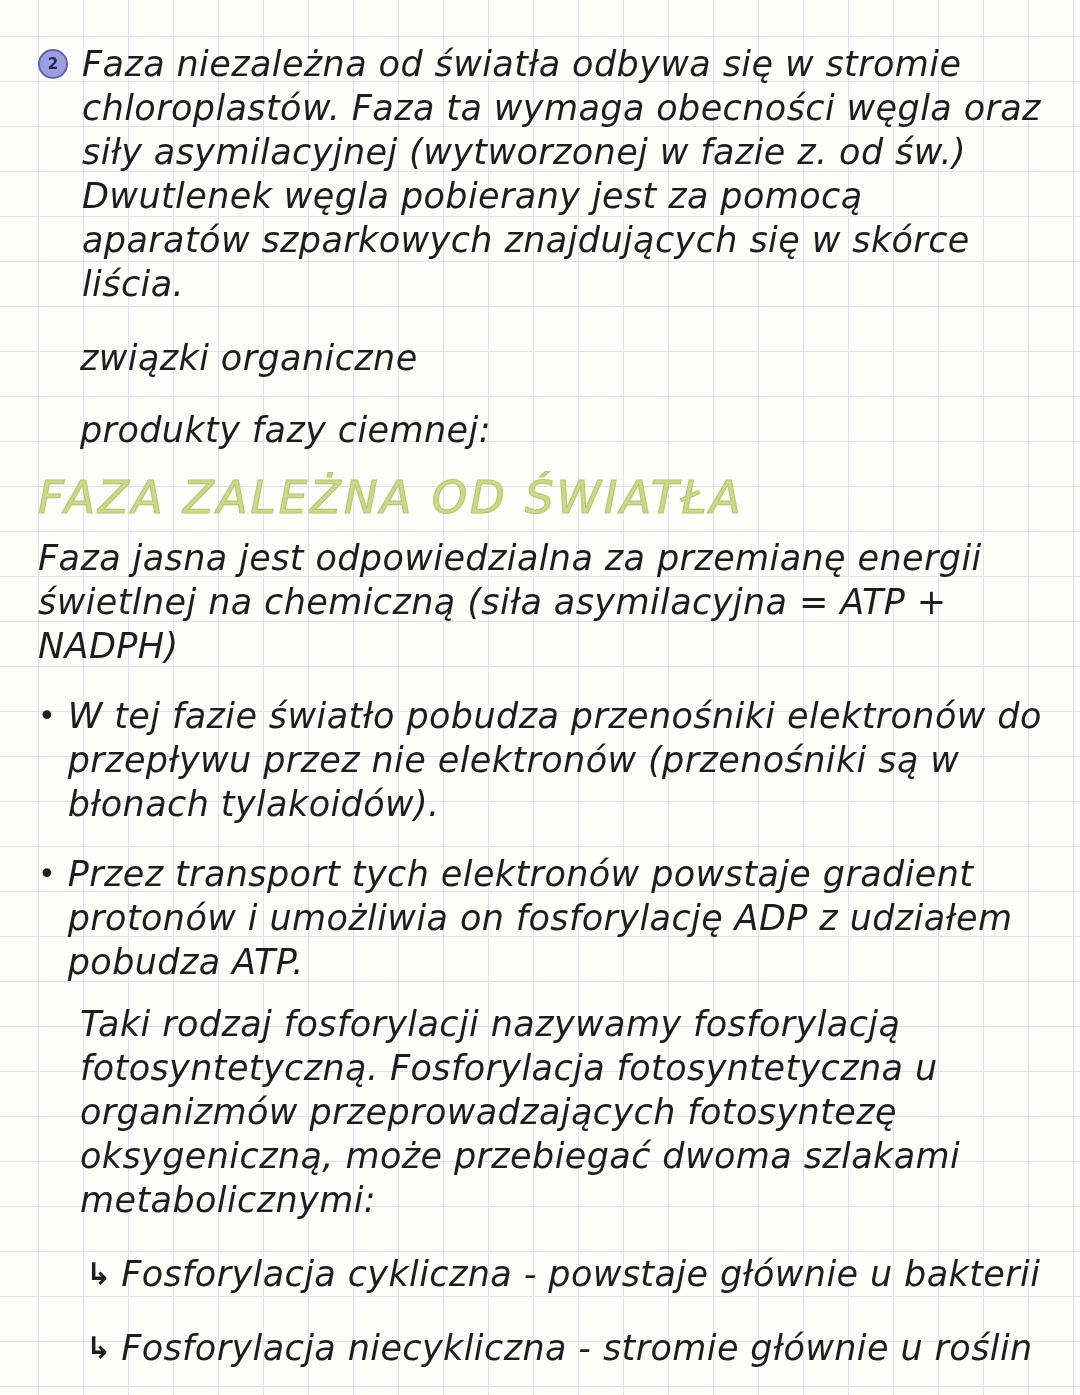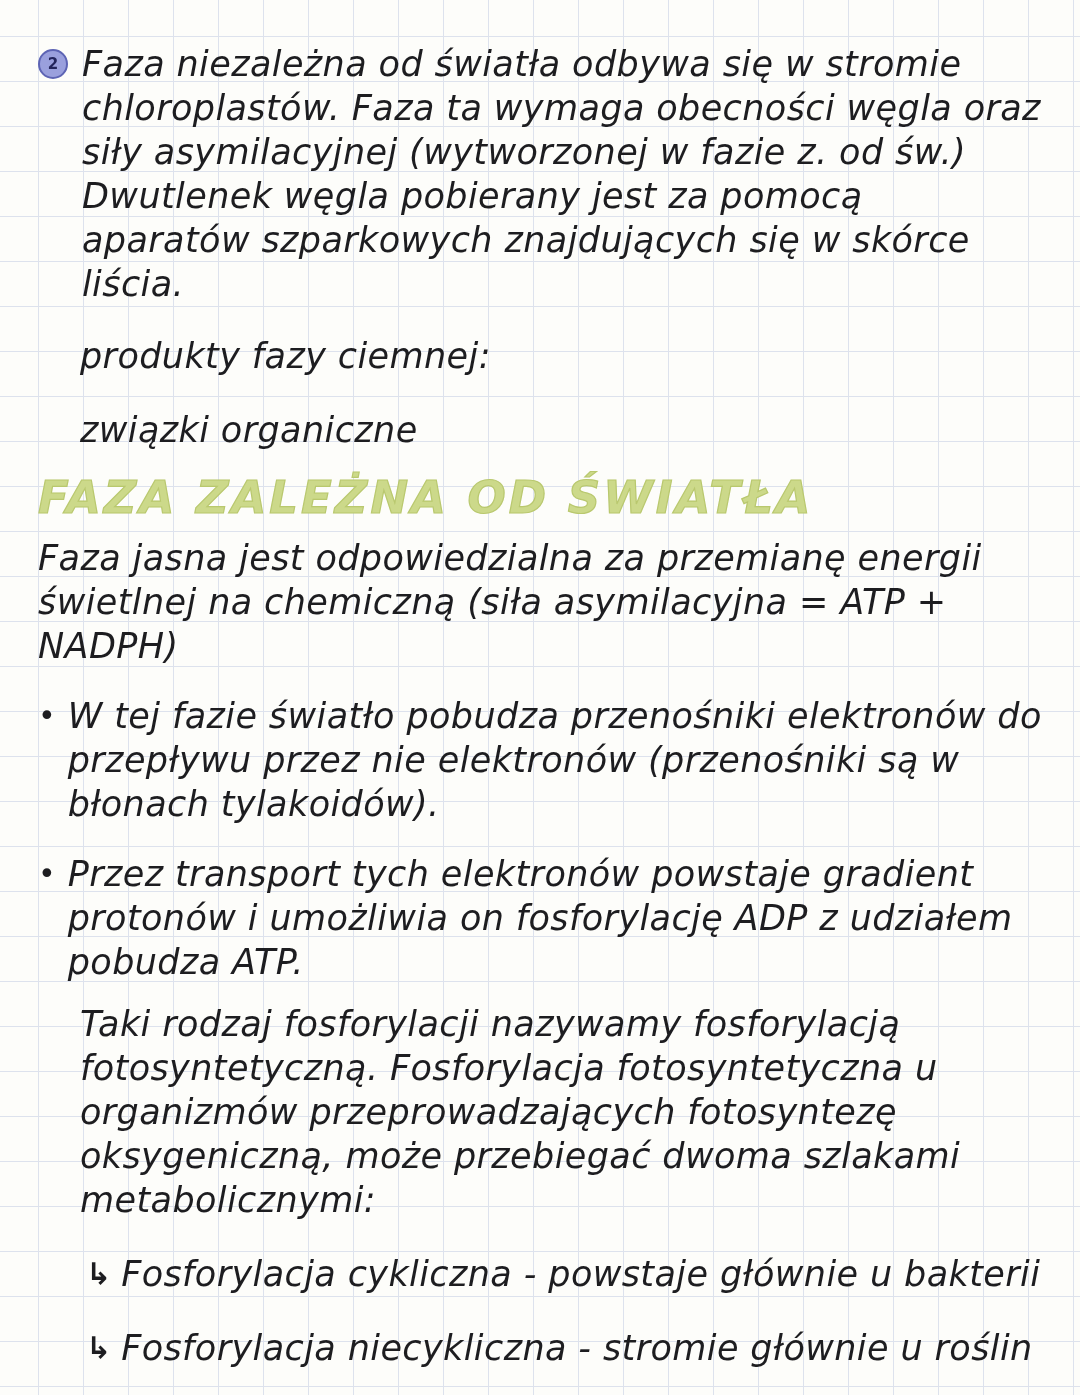--- a/index.html
+++ b/index.html
@@ -58,21 +58,21 @@
   }
 
   .indent-1 { margin-left: 42px; }
 
   .products-label { margin-top: 28px; }
   .products-value { margin-top: 30px; }
 
   .heading {
     margin-top: 20px;
     font-size: 45px;
-    font-weight: bold;
+    font-weight: normal;
     font-style: italic;
     letter-spacing: 3px;
     color: var(--heading, #ccd98a);
     -webkit-text-stroke: 1.2px #b9c86e;
     line-height: 52px;
   }
 
   .intro { margin-top: 12px; }
 
   .bullet-row {
@@ -110,23 +110,23 @@
 </head>
 <body>
 
 <div class="sheet">
 
   <div class="numbered-block">
     <span class="num-badge">2</span>
     <p class="hand">Faza niezależna od światła odbywa się w stromie chloroplastów. Faza ta wymaga obecności węgla oraz siły asymilacyjnej (wytworzonej w fazie z. od św.) Dwutlenek węgla pobierany jest za pomocą aparatów szparkowych znajdujących się w skórce liścia.</p>
   </div>
 
+  <p class="hand indent-1 products-value">związki organiczne</p>
+
   <p class="hand indent-1 products-label">produkty fazy ciemnej:</p>
-
-  <p class="hand indent-1 products-value">związki organiczne</p>
 
   <h1 class="heading">FAZA ZALEŻNA OD ŚWIATŁA</h1>
 
   <p class="hand intro">Faza jasna jest odpowiedzialna za przemianę energii świetlnej na chemiczną (siła asymilacyjna = ATP + NADPH)</p>
 
   <div class="bullet-row">
     <span class="bullet-dot">•</span>
     <p class="hand">W tej fazie światło pobudza przenośniki elektronów do przepływu przez nie elektronów (przenośniki są w błonach tylakoidów).</p>
   </div>
 

